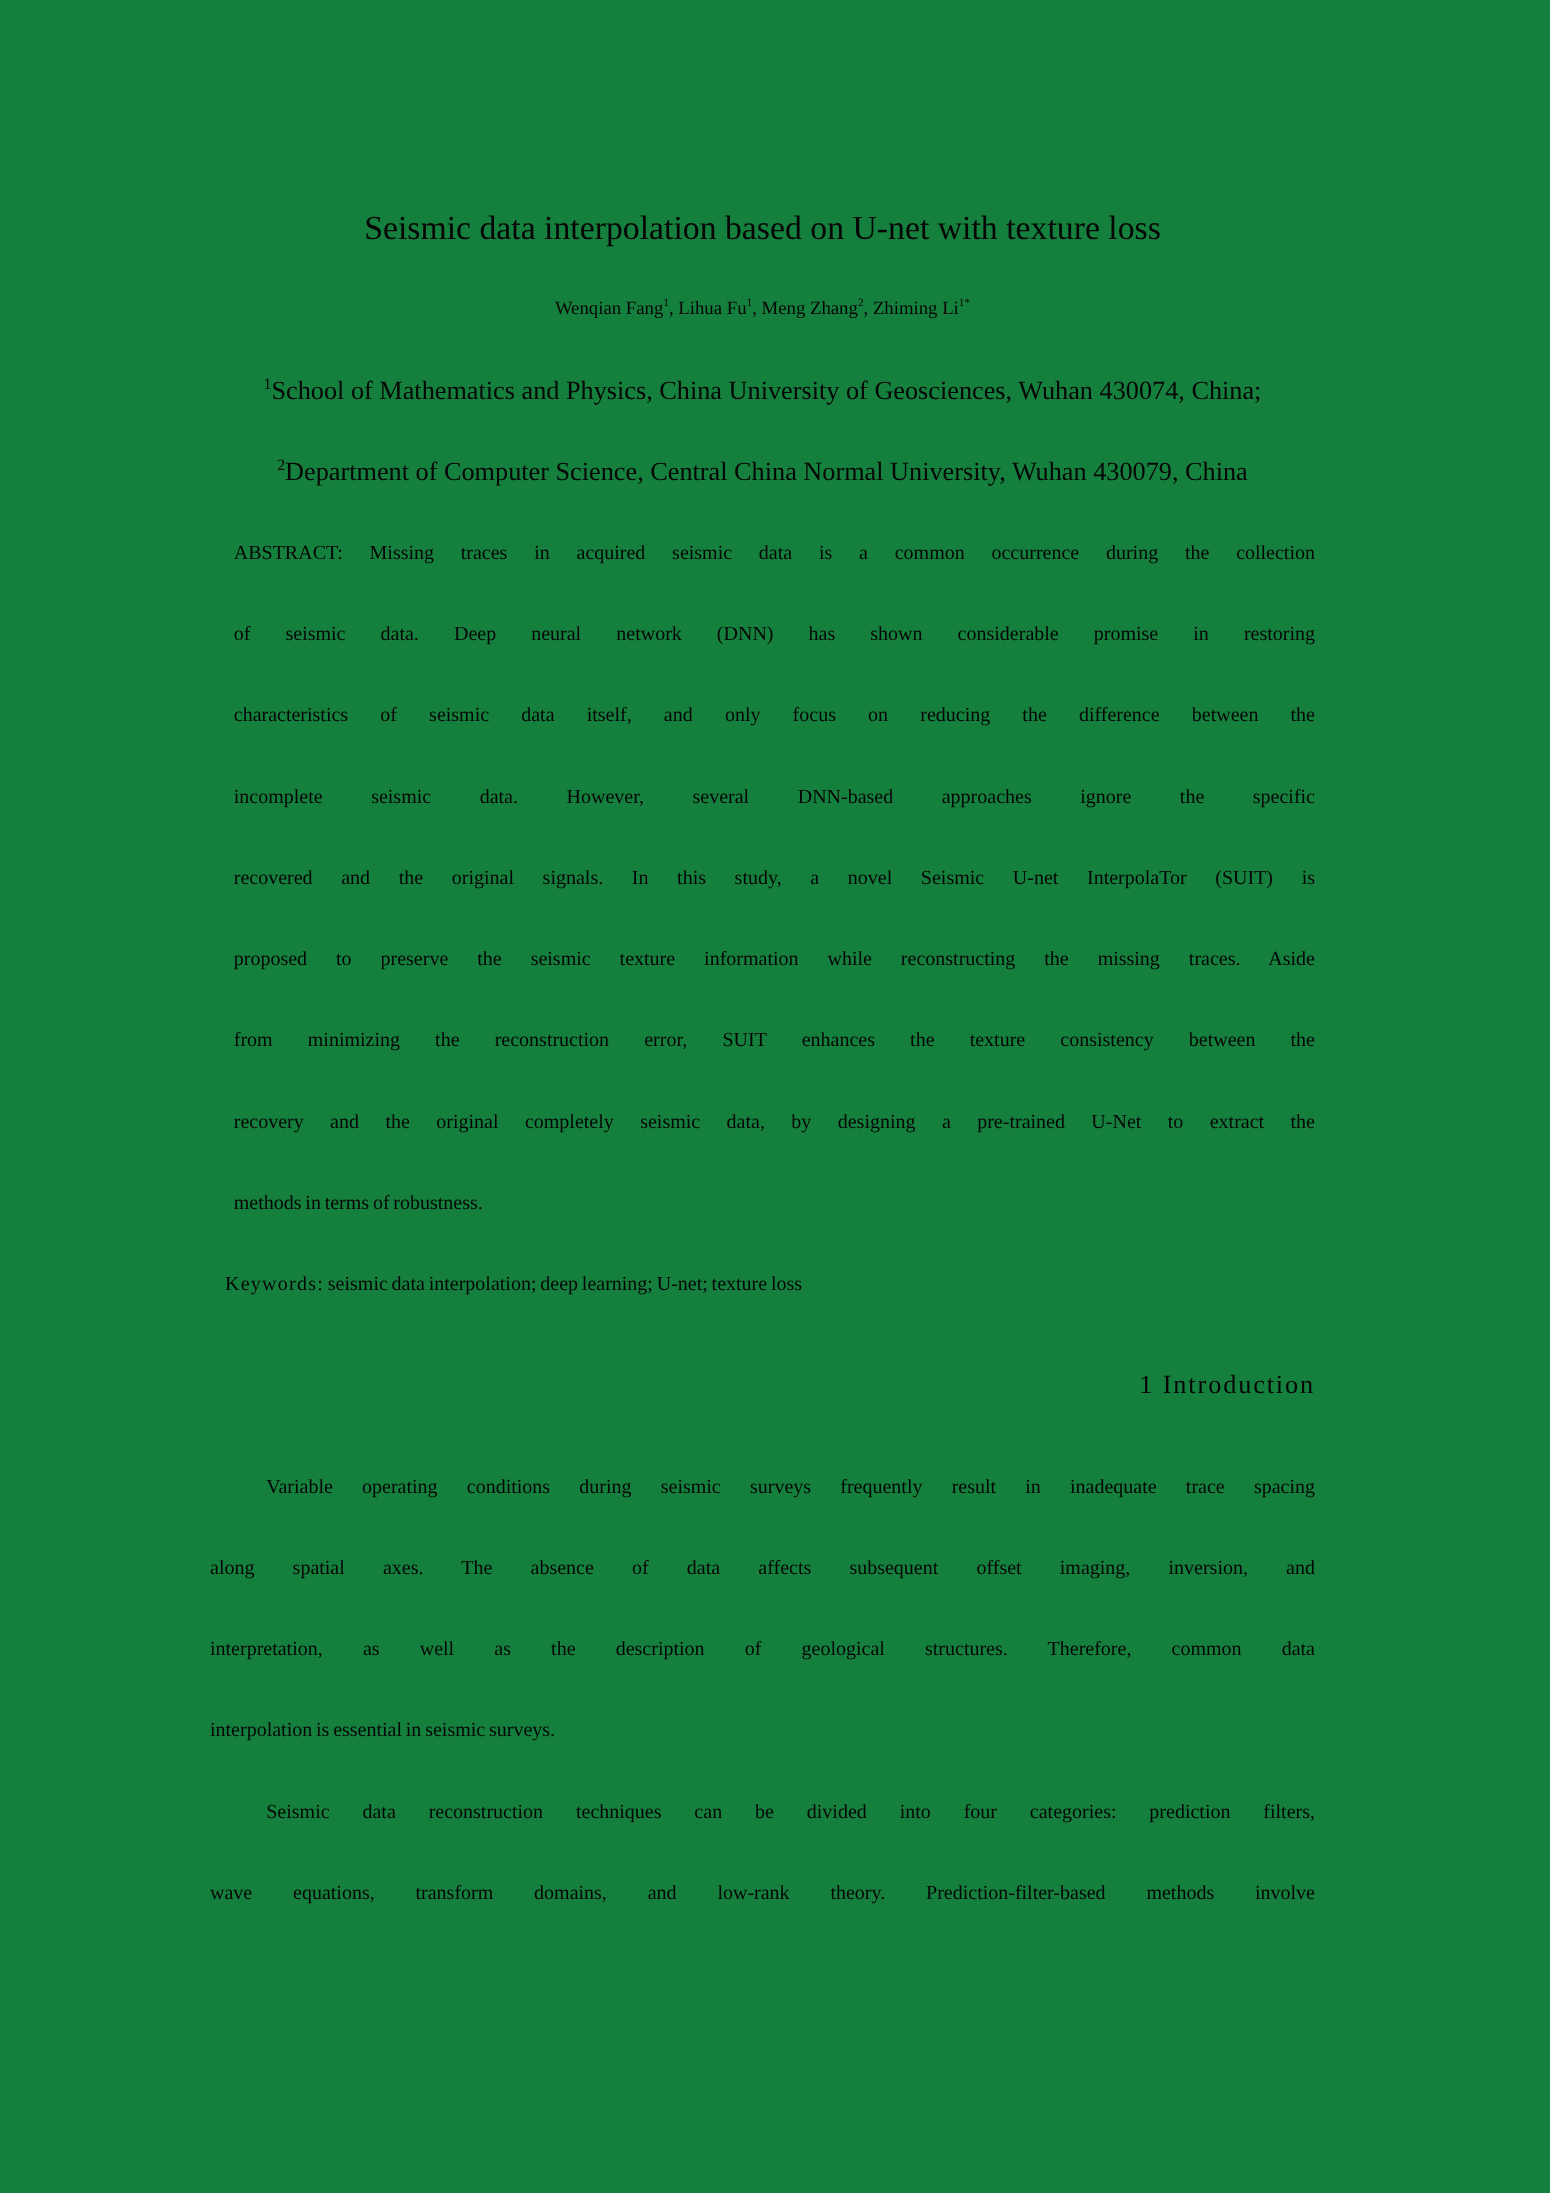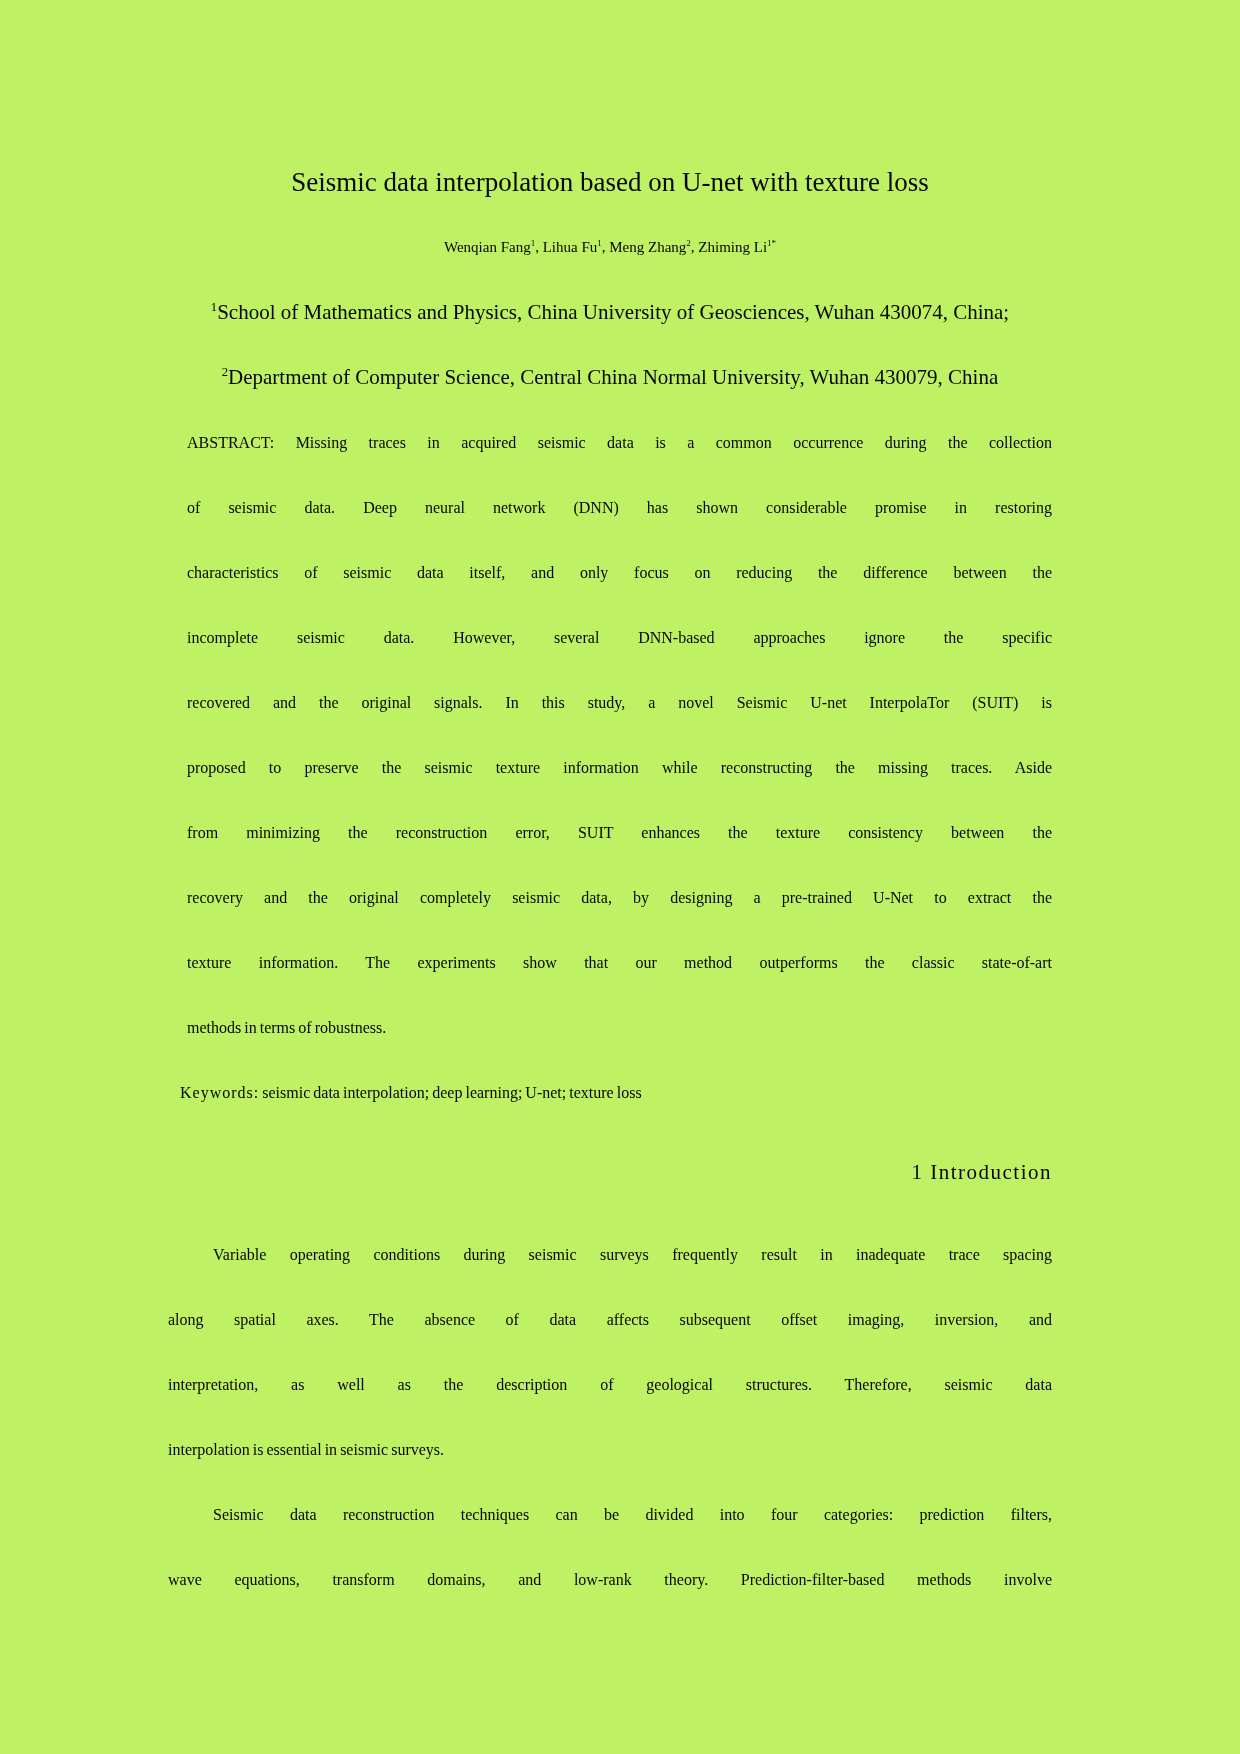--- a/index.html
+++ b/index.html
@@ -6,21 +6,21 @@
     margin: 0;
     padding: 0;
     background: #ffffff;
   }
   .page {
     position: relative;
     width: 1240px;
     height: 1754px;
     box-sizing: border-box;
     padding: 150px 188px 0 168px;
-    background: #bef264;
+    background: #15803d;
     color: #060606;
     font-family: "Liberation Serif", "DejaVu Serif", serif;
     overflow: hidden;
   }
   .title {
     margin: 0;
     font-size: 27px;
     font-weight: 400;
     text-align: center;
     line-height: 65px;
@@ -85,32 +85,31 @@
 
   <div class="abstract-block">
     <div class="line just">ABSTRACT: Missing traces in acquired seismic data is a common occurrence during the collection</div>
     <div class="line just">of seismic data. Deep neural network (DNN) has shown considerable promise in restoring</div>
     <div class="line just">characteristics of seismic data itself, and only focus on reducing the difference between the</div>
     <div class="line just">incomplete seismic data. However, several DNN-based approaches ignore the specific</div>
     <div class="line just">recovered and the original signals. In this study, a novel Seismic U-net InterpolaTor (SUIT) is</div>
     <div class="line just">proposed to preserve the seismic texture information while reconstructing the missing traces. Aside</div>
     <div class="line just">from minimizing the reconstruction error, SUIT enhances the texture consistency between the</div>
     <div class="line just">recovery and the original completely seismic data, by designing a pre-trained U-Net to extract the</div>
-    <div class="line just">texture information. The experiments show that our method outperforms the classic state-of-art</div>
     <div class="line last">methods in terms of robustness.</div>
   </div>
 
   <div class="line last kw-line"><span class="kw-label">Keywords:</span><span> seismic data interpolation; deep learning; U-net; texture loss</span></div>
 
   <h2 class="heading">1 Introduction</h2>
 
   <div>
     <div class="line just indent1">Variable operating conditions during seismic surveys frequently result in inadequate trace spacing</div>
     <div class="line just">along spatial axes. The absence of data affects subsequent offset imaging, inversion, and</div>
-    <div class="line just">interpretation, as well as the description of geological structures. Therefore, seismic data</div>
+    <div class="line just">interpretation, as well as the description of geological structures. Therefore, common data</div>
     <div class="line last">interpolation is essential in seismic surveys.</div>
   </div>
 
   <div>
     <div class="line just indent1">Seismic data reconstruction techniques can be divided into four categories: prediction filters,</div>
     <div class="line just">wave equations, transform domains, and low-rank theory. Prediction-filter-based methods involve</div>
   </div>
 
 </div>
 

